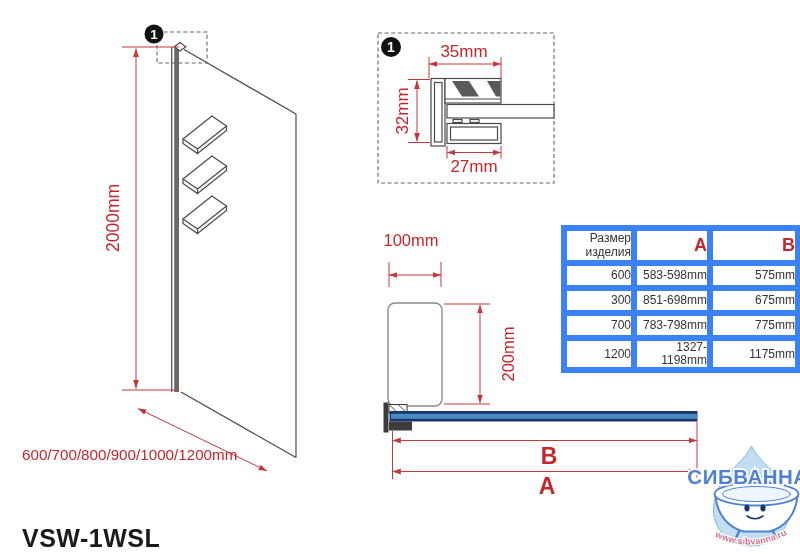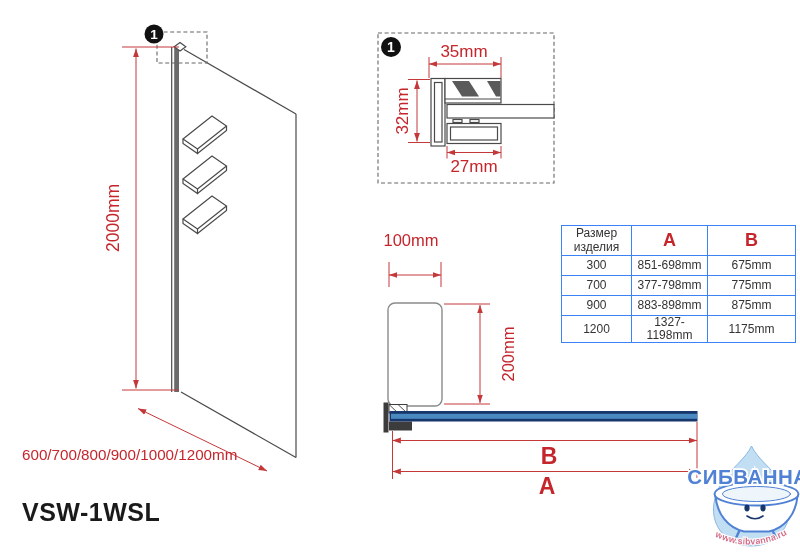--- a/index.html
+++ b/index.html
@@ -12,28 +12,28 @@
   .ext{stroke:#c5383a;stroke-width:1;fill:none;}
   .ln{stroke:#4a4a4a;stroke-width:1.2;fill:none;}
   .lnf{stroke:#4a4a4a;stroke-width:1.2;fill:#ffffff;}
   .dk{fill:#5a5a5a;stroke:none;}
   .dashedbox{fill:none;stroke:#666;stroke-width:1.1;stroke-dasharray:4 2.6;}
   .redtext{fill:#c5262c;}
   
   .size-table-wrap{position:absolute;left:561px;top:225px;width:234px;}
   table.size{border-collapse:collapse;width:100%;table-layout:fixed;}
   table.size td,table.size th{
-    border:1px solid #3b82f6;text-align:center;vertical-align:middle;
+    border:6px solid #3b82f6;text-align:right;vertical-align:middle;
     font-size:12px;color:#333;padding:0;height:19px;line-height:1.1;
     font-weight:400;overflow:hidden;
   }
   table.size th.sizehdr{font-size:12px;height:29px;font-weight:400;color:#333;}
   table.size th.abhdr{color:#c5262c;font-size:18px;font-weight:700;height:29px;}
   .model-label{
-    position:absolute;left:22px;top:498px;font-size:25px;font-weight:700;
+    position:absolute;left:22px;top:524px;font-size:25px;font-weight:700;
     color:#1a1a1a;letter-spacing:0.5px;
   }
 </style>
 </head>
 <body>
 
 <div class="canvas">
 
   <svg width="800" height="554" viewBox="0 0 800 554">
     <defs>
@@ -204,33 +204,33 @@
           <col style="width:76px">
           <col style="width:88px">
         </colgroup>
       <tbody>
           <tr>
         <th class="sizehdr">Размер изделия</th>
         <th class="abhdr">A</th>
         <th class="abhdr">B</th>
       </tr>
       <tr>
+        <td>600</td>
+        <td>583-598mm</td>
+        <td>575mm</td>
+      </tr>
+      <tr>
         <td>300</td>
         <td>851-698mm</td>
         <td>675mm</td>
       </tr>
       <tr>
         <td>700</td>
-        <td>377-798mm</td>
+        <td>783-798mm</td>
         <td>775mm</td>
-      </tr>
-      <tr>
-        <td>900</td>
-        <td>883-898mm</td>
-        <td>875mm</td>
       </tr>
       <tr>
         <td>1200</td>
         <td>1327-1198mm</td>
         <td>1175mm</td>
       </tr>
     </tbody>
       </table>
   </div>
 

